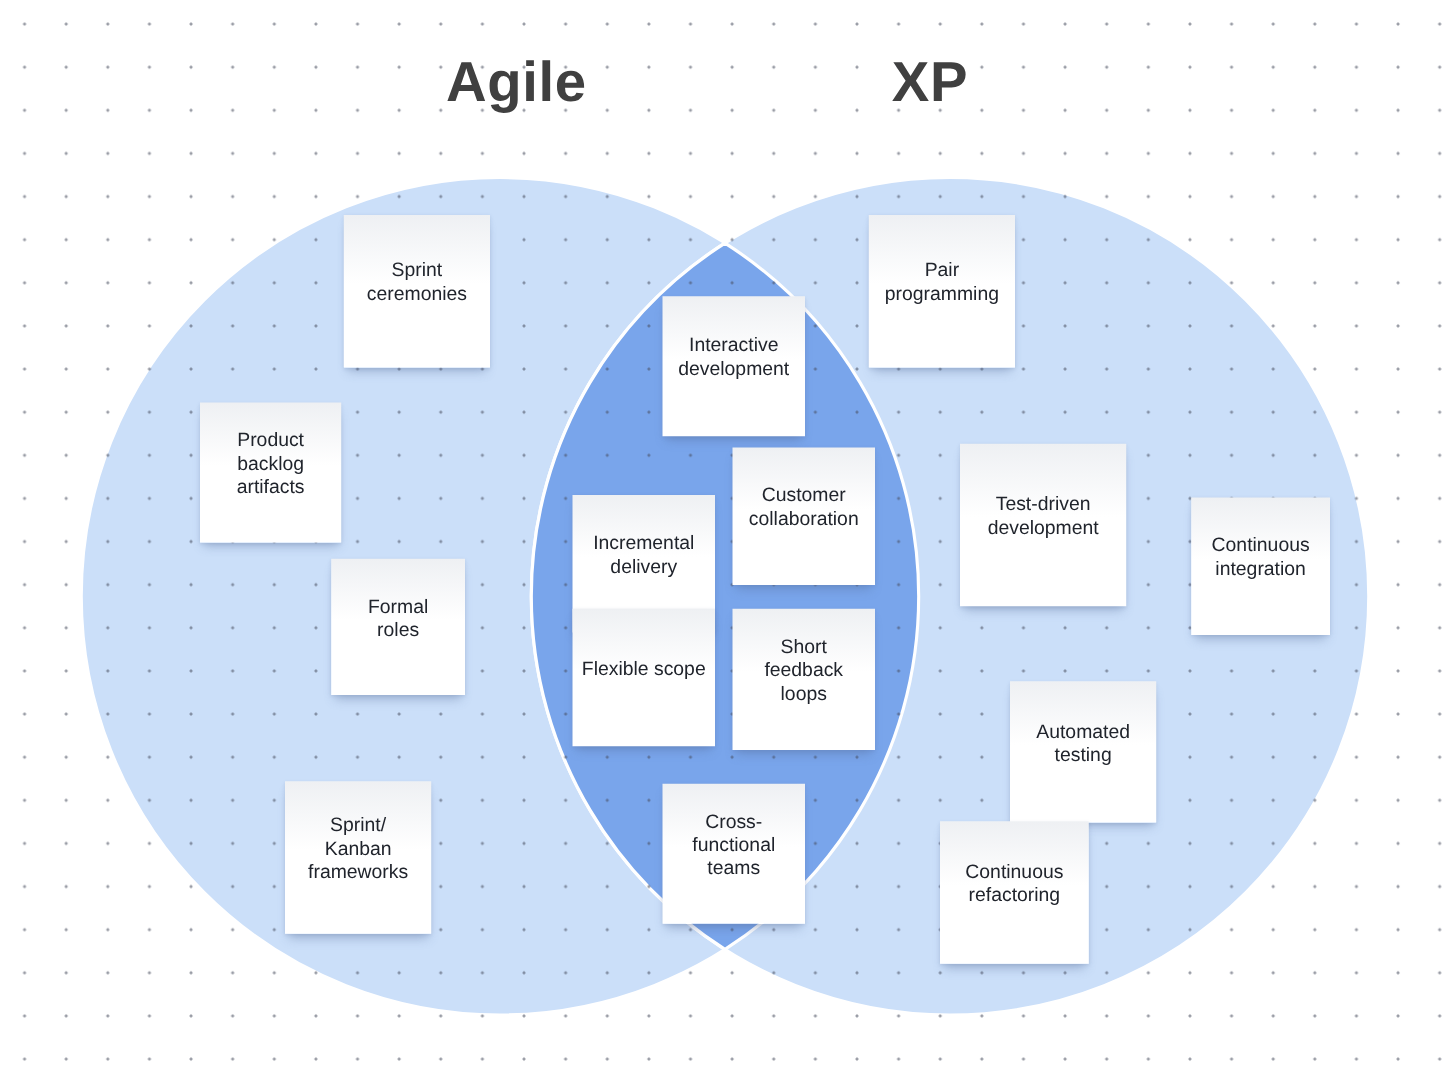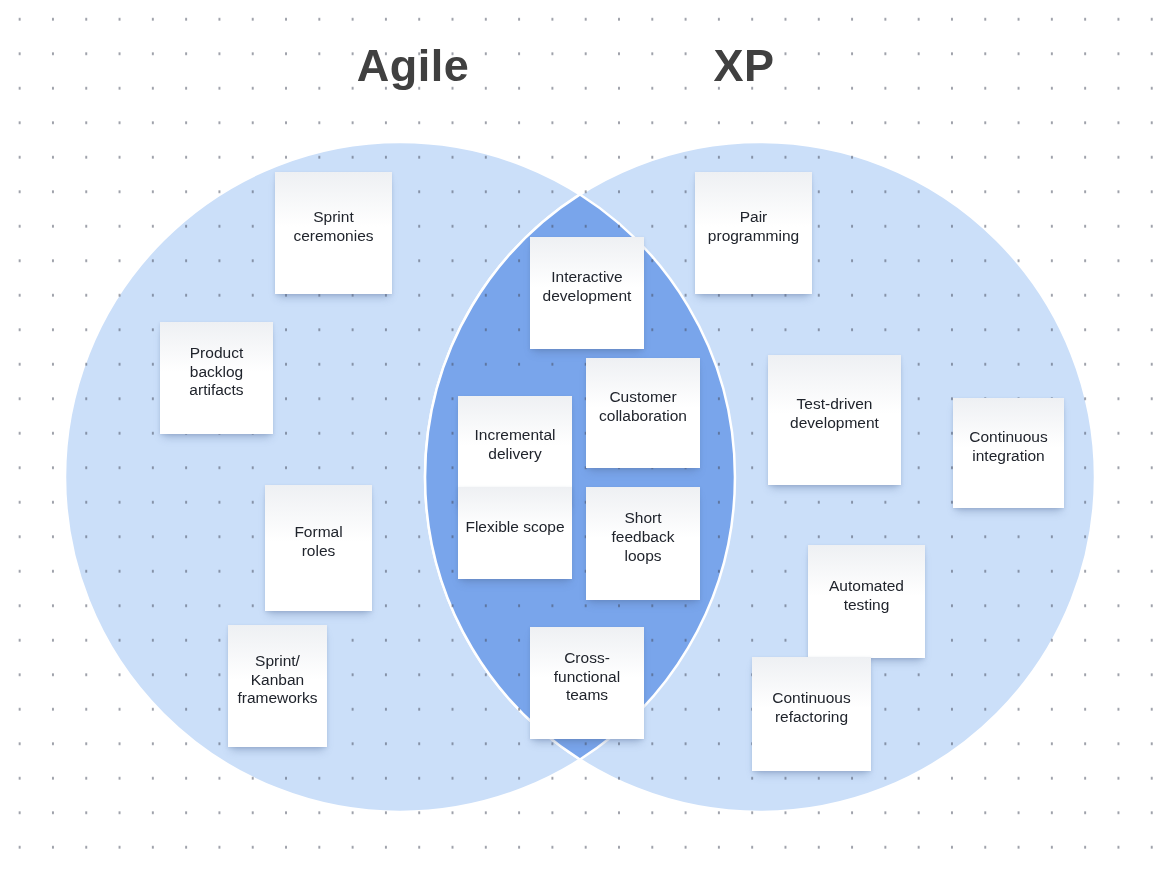--- a/index.html
+++ b/index.html
@@ -73,32 +73,32 @@
   <div class="board-title title-left">Agile</div>
 
   <div class="board-title title-right">XP</div>
 
   <div id="notes-layer">
       <div class="sticky-note" style="left: 275px; top: 172px; width: 117px; height: 122px;">Sprint
 ceremonies</div>
       <div class="sticky-note" style="left: 160px; top: 322px; width: 113px; height: 112px;">Product
 backlog
 artifacts</div>
-      <div class="sticky-note" style="left: 265px; top: 485px; width: 107px; height: 126px;">Formal
+      <div class="sticky-note" style="left: 265px; top: 447px; width: 107px; height: 109px;">Formal
 roles</div>
-      <div class="sticky-note" style="left: 228px; top: 625px; width: 99px; height: 122px;">Sprint/
+      <div class="sticky-note" style="left: 228px; top: 625px; width: 117px; height: 122px;">Sprint/
 Kanban
 frameworks</div>
       <div class="sticky-note" style="left: 530px; top: 237px; width: 114px; height: 112px;">Interactive
 development</div>
       <div class="sticky-note" style="left: 458px; top: 358px; width: 114px; height: 110px; margin-top: 38px;">Incremental
 delivery</div>
       <div class="sticky-note" style="left: 586px; top: 358px; width: 114px; height: 110px;">Customer
 collaboration</div>
-      <div class="sticky-note" style="left: 458px; top: 487px; width: 114px; height: 92px;">Flexible scope</div>
+      <div class="sticky-note" style="left: 458px; top: 487px; width: 114px; height: 110px;">Flexible scope</div>
       <div class="sticky-note" style="left: 586px; top: 487px; width: 114px; height: 113px;">Short
 feedback
 loops</div>
       <div class="sticky-note" style="left: 530px; top: 615px; width: 114px; height: 112px; margin-top: 12px;">Cross-
 functional
 teams</div>
       <div class="sticky-note" style="left: 695px; top: 172px; width: 117px; height: 122px;">Pair
 programming</div>
       <div class="sticky-note" style="left: 768px; top: 320px; width: 133px; height: 130px; margin-top: 35px;">Test-driven
 development</div>

